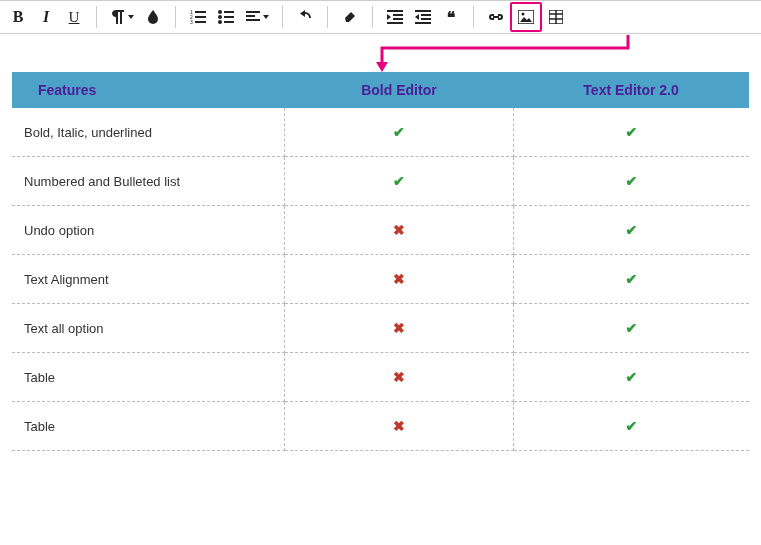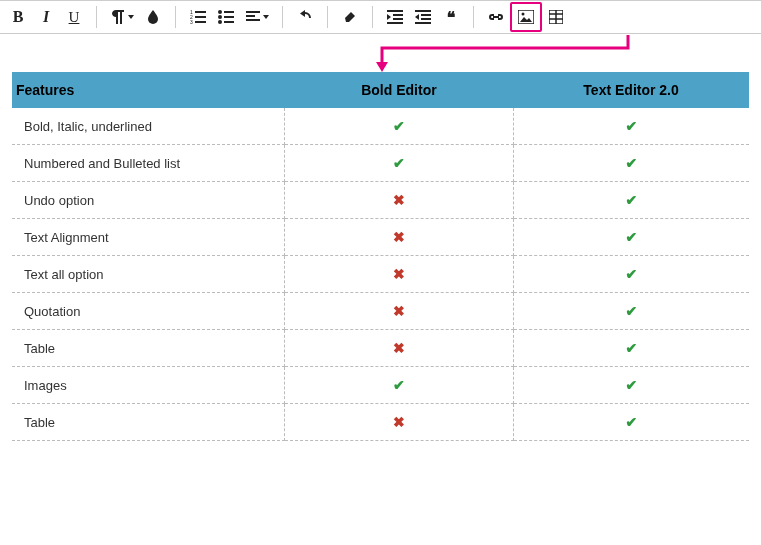--- a/index.html
+++ b/index.html
@@ -63,34 +63,34 @@
     top: 0;
   }
   .table-wrap { padding: 0 12px 8px 12px; }
   table {
     width: 100%;
     border-collapse: collapse;
     table-layout: fixed;
   }
   thead th {
     background: #4da3c7;
-    color: #000000;
+    color: #4c1d95;
     font-weight: bold;
     text-align: center;
-    padding: 10px 4px;
+    padding: 10px 26px;
     font-size: 14px;
   }
   thead th:first-child { text-align: left; }
   col.c1 { width: 37%; }
   col.c2 { width: 31%; }
   col.c3 { width: 32%; }
   tbody td {
     border-bottom: 1px dashed #bbb;
     border-right: 1px dashed #bbb;
-    padding: 10px 12px;
+    padding: 16px 12px;
     text-align: center;
     vertical-align: middle;
   }
   tbody td:first-child { text-align: left; }
   tbody td:last-child { border-right: none; }
   .yes { color: #2e9b3f; font-weight: bold; font-size: 14px; }
   .no  { color: #c0392b; font-weight: bold; font-size: 14px; }
 </style>
 </head>
 <body>
@@ -260,32 +260,22 @@
           <td>Text Alignment</td>
           <td class="no">✖</td>
           <td class="yes">✔</td>
         </tr>
         <tr>
           <td>Text all option</td>
           <td class="no">✖</td>
           <td class="yes">✔</td>
         </tr>
         <tr>
-          <td>Quotation</td>
-          <td class="no">✖</td>
-          <td class="yes">✔</td>
-        </tr>
-        <tr>
           <td> Table</td>
           <td class="no">✖</td>
-          <td class="yes">✔</td>
-        </tr>
-        <tr>
-          <td>Images</td>
-          <td class="yes">✔</td>
           <td class="yes">✔</td>
         </tr>
         <tr>
           <td>Table</td>
           <td class="no">✖</td>
           <td class="yes">✔</td>
         </tr>
       </tbody>
   </table>
 </div>

